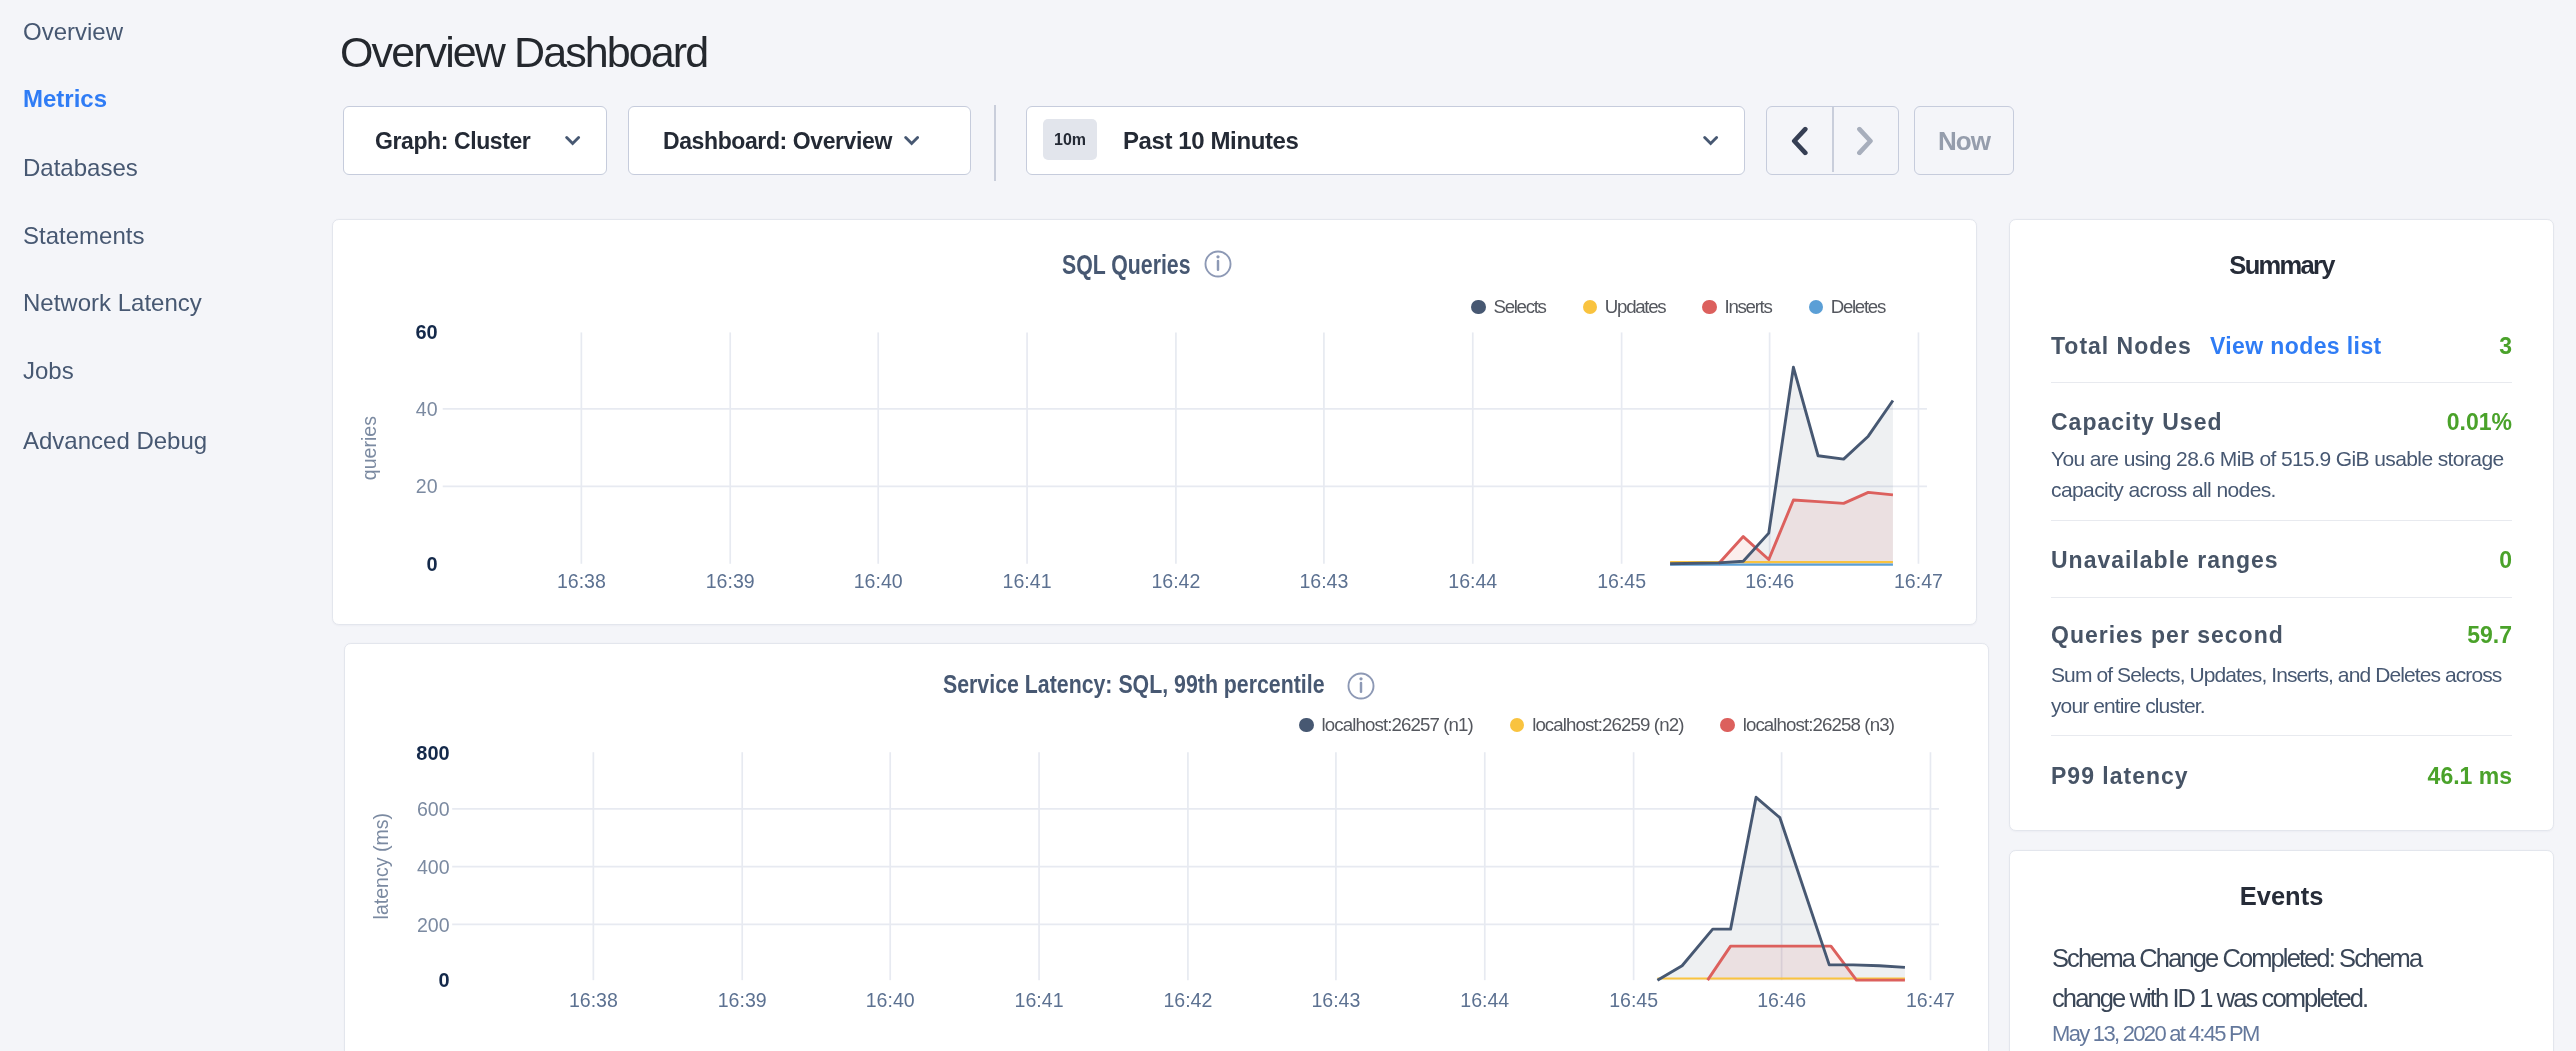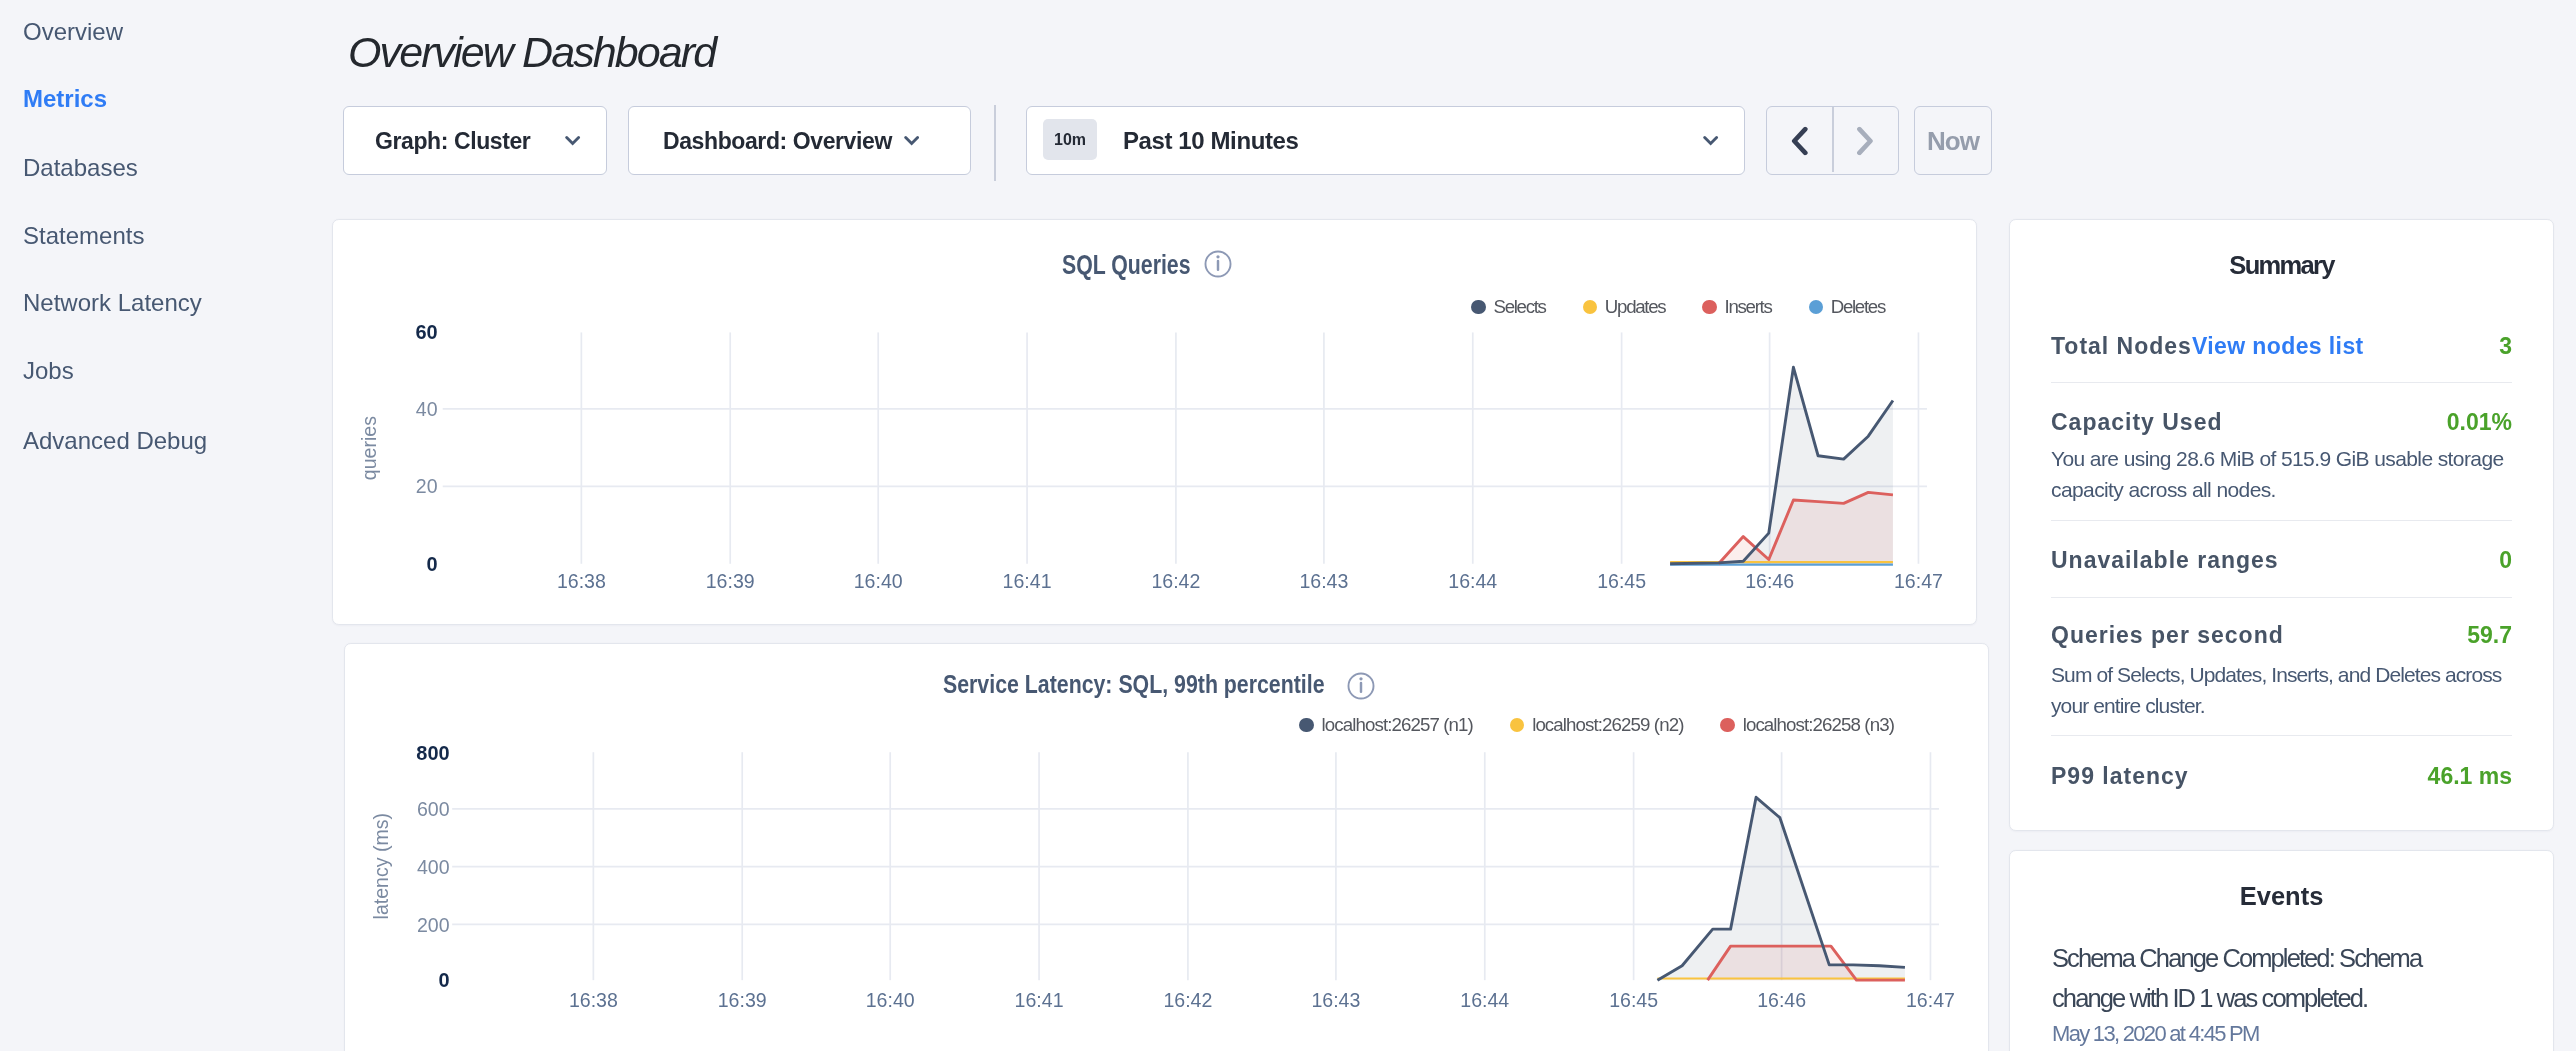--- a/index.html
+++ b/index.html
@@ -1,21 +1,21 @@
 <!DOCTYPE html>
 <html style="font-size:13.6px"><head>
 <meta charset="utf-8">
 <style>
 * { margin:0; padding:0; box-sizing:border-box; }
 html,body { width:2576px; height:1051px; }
 body { background:#f4f5f9; font-family:"Liberation Sans",sans-serif; position:relative; overflow:hidden; }
 .abs { position:absolute; }
 .nav { position:absolute; left:23px; font-size:24px; color:#475872; line-height:34px; }
 .nav.active { color:#2f7cf5; font-weight:bold; }
-h1.title { position:absolute; left:348px; top:24px; font-size:43px; line-height:56px; font-weight:400; color:#24282e; letter-spacing:-1.9px;font-style:italic; }
+h1.title { position:absolute; left:340px; top:24px; font-size:43px; line-height:56px; font-weight:400; color:#24282e; letter-spacing:-1.9px; }
 .ctrl { position:absolute; top:106px; height:69px; background:#fff; border:1.7px solid #c6ccdc; border-radius:6px; }
 .ctrl-label { position:absolute; font-size:23px; font-weight:bold; color:#242a35; letter-spacing:-0.4px; top:50%; transform:translateY(-50%); white-space:nowrap; }
 .chev { position:absolute; top:50%; transform:translateY(-50%); }
 .card { position:absolute; background:#fff; border:0.9px solid #e3e6ed; border-radius:6.8px; box-shadow:0 0.9px 1.7px rgba(50,60,90,0.04); }
 .ctitle { position:absolute; }
 .ctitle { font-size:28px; font-weight:bold; color:#475872; white-space:nowrap; transform-origin:left center; }
 .legend { position:absolute; display:flex; align-items:center; }
 .legend .dot { width:14.5px; height:14.5px; border-radius:50%; margin-right:7.7px; flex:none; }
 .legend .li { display:flex; align-items:center; margin-left:37px; font-size:18.7px; letter-spacing:var(--lls,-1px); color:#54575e; white-space:nowrap; }
 .srow { position:absolute; left:41px; right:41px; display:flex; justify-content:space-between; align-items:baseline; }
@@ -60,21 +60,21 @@
 </div>
 <div class="ctrl" style="left:1766px; width:133px; background:transparent;">
   <div class="abs" style="left:65px; top:0; width:1.7px; height:65px; background:#c9cedb;"></div>
   <svg class="chev" style="left:23px;" width="18.7" height="29" viewBox="0 0 22 34">
       <path d="M18 3 L5 17 L18 31" stroke="#363f54" stroke-width="5.5" fill="none" stroke-linecap="round" stroke-linejoin="round"></path>
     </svg>
   <svg class="chev" style="left:89px;" width="18.7" height="29" viewBox="0 0 22 34">
       <path d="M4 3 L17 17 L4 31" stroke="#a7aebc" stroke-width="5.5" fill="none" stroke-linecap="round" stroke-linejoin="round"></path>
     </svg>
 </div>
-<div class="ctrl" style="left:1914px; width:78px; background:transparent;">
+<div class="ctrl" style="left:1914px; width:100px; background:transparent;">
   <span class="ctrl-label" style="left:50%; transform:translate(-50%,-50%); color:#959dac; font-size:26px; letter-spacing:-0.9px;">Now</span>
 </div>
 
 <div class="card" style="left:332px; top:219px; width:1645px; height:406px;">
   <div class="ctitle" style="left:729px; top:29px; transform:scaleX(0.76);">SQL Queries</div>
   <svg class="abs" style="left:871px; top:30px;" width="28" height="28" viewBox="0 0 34 34">
       <circle cx="17" cy="17" r="15.2" stroke="#8d99b5" stroke-width="2.3" fill="none"></circle>
       <circle cx="17" cy="8.3" r="2" fill="#8d99b5"></circle>
       <rect x="15.5" y="11.8" width="3" height="13.8" rx="1.5" fill="#8d99b5"></rect>
     </svg>
@@ -179,21 +179,21 @@
         <text x="1864" y="427">16:47</text>
       </g>
       <text x="50" y="261" font-size="23" fill="#7b8aa1" text-anchor="middle" transform="rotate(-90 50 261)">latency (ms)</text>
     </g>
   </svg>
 </div>
 
 <div class="card" style="left:2009px; top:219px; width:545px; height:612px;">
   <div class="abs" style="top:31px; width:100%; text-align:center; font-size:25.5px; font-weight:bold; color:#262c38; letter-spacing:-1.7px;">Summary</div>
   <div class="srow" style="top:113px;">
-    <span><span class="lab">Total Nodes</span><span class="link" style="">View nodes list</span></span>
+    <span><span class="lab">Total Nodes</span><span class="link" style="margin-left:18px;">View nodes list</span></span>
     <span class="val">3</span>
   </div>
   <div class="sdiv" style="top:162px;"></div>
   <div class="srow" style="top:189px;">
     <span class="lab">Capacity Used</span>
     <span class="val">0.01%</span>
   </div>
   <div class="sdesc" style="top:223px;">You are using 28.6 MiB of 515.9 GiB usable storage<br>capacity across all nodes.</div>
   <div class="sdiv" style="top:300px;"></div>
   <div class="srow" style="top:327px;">

